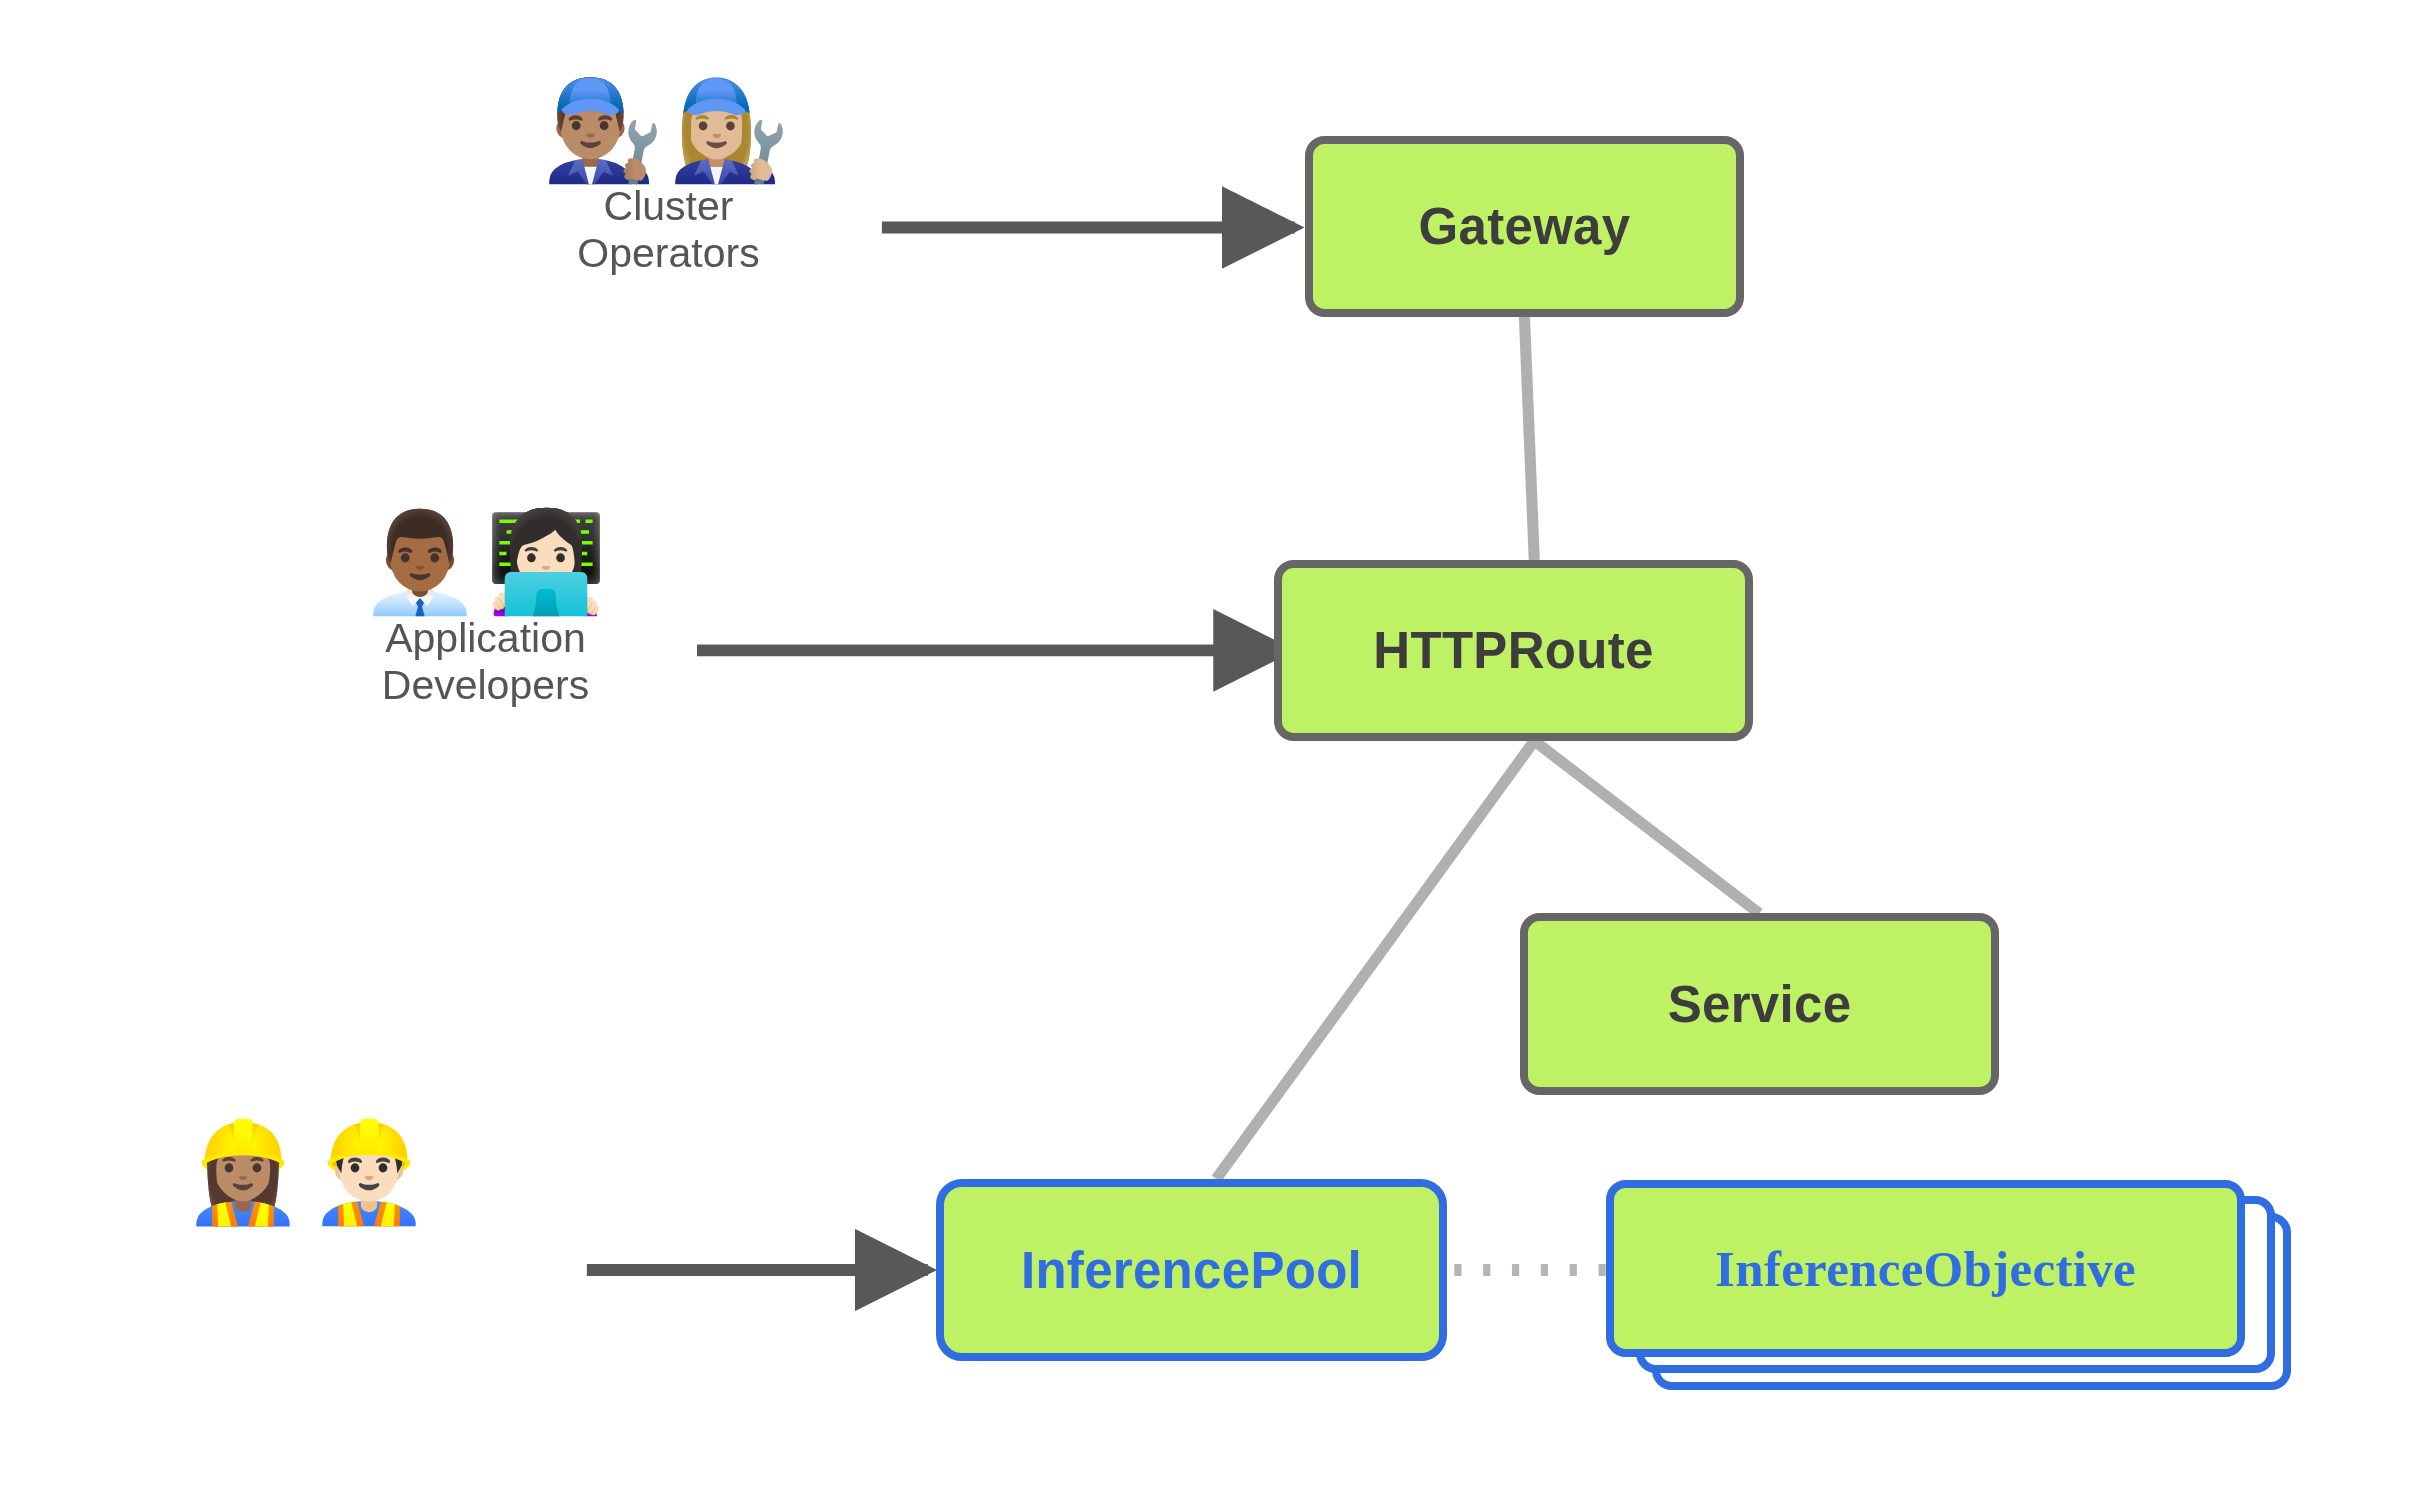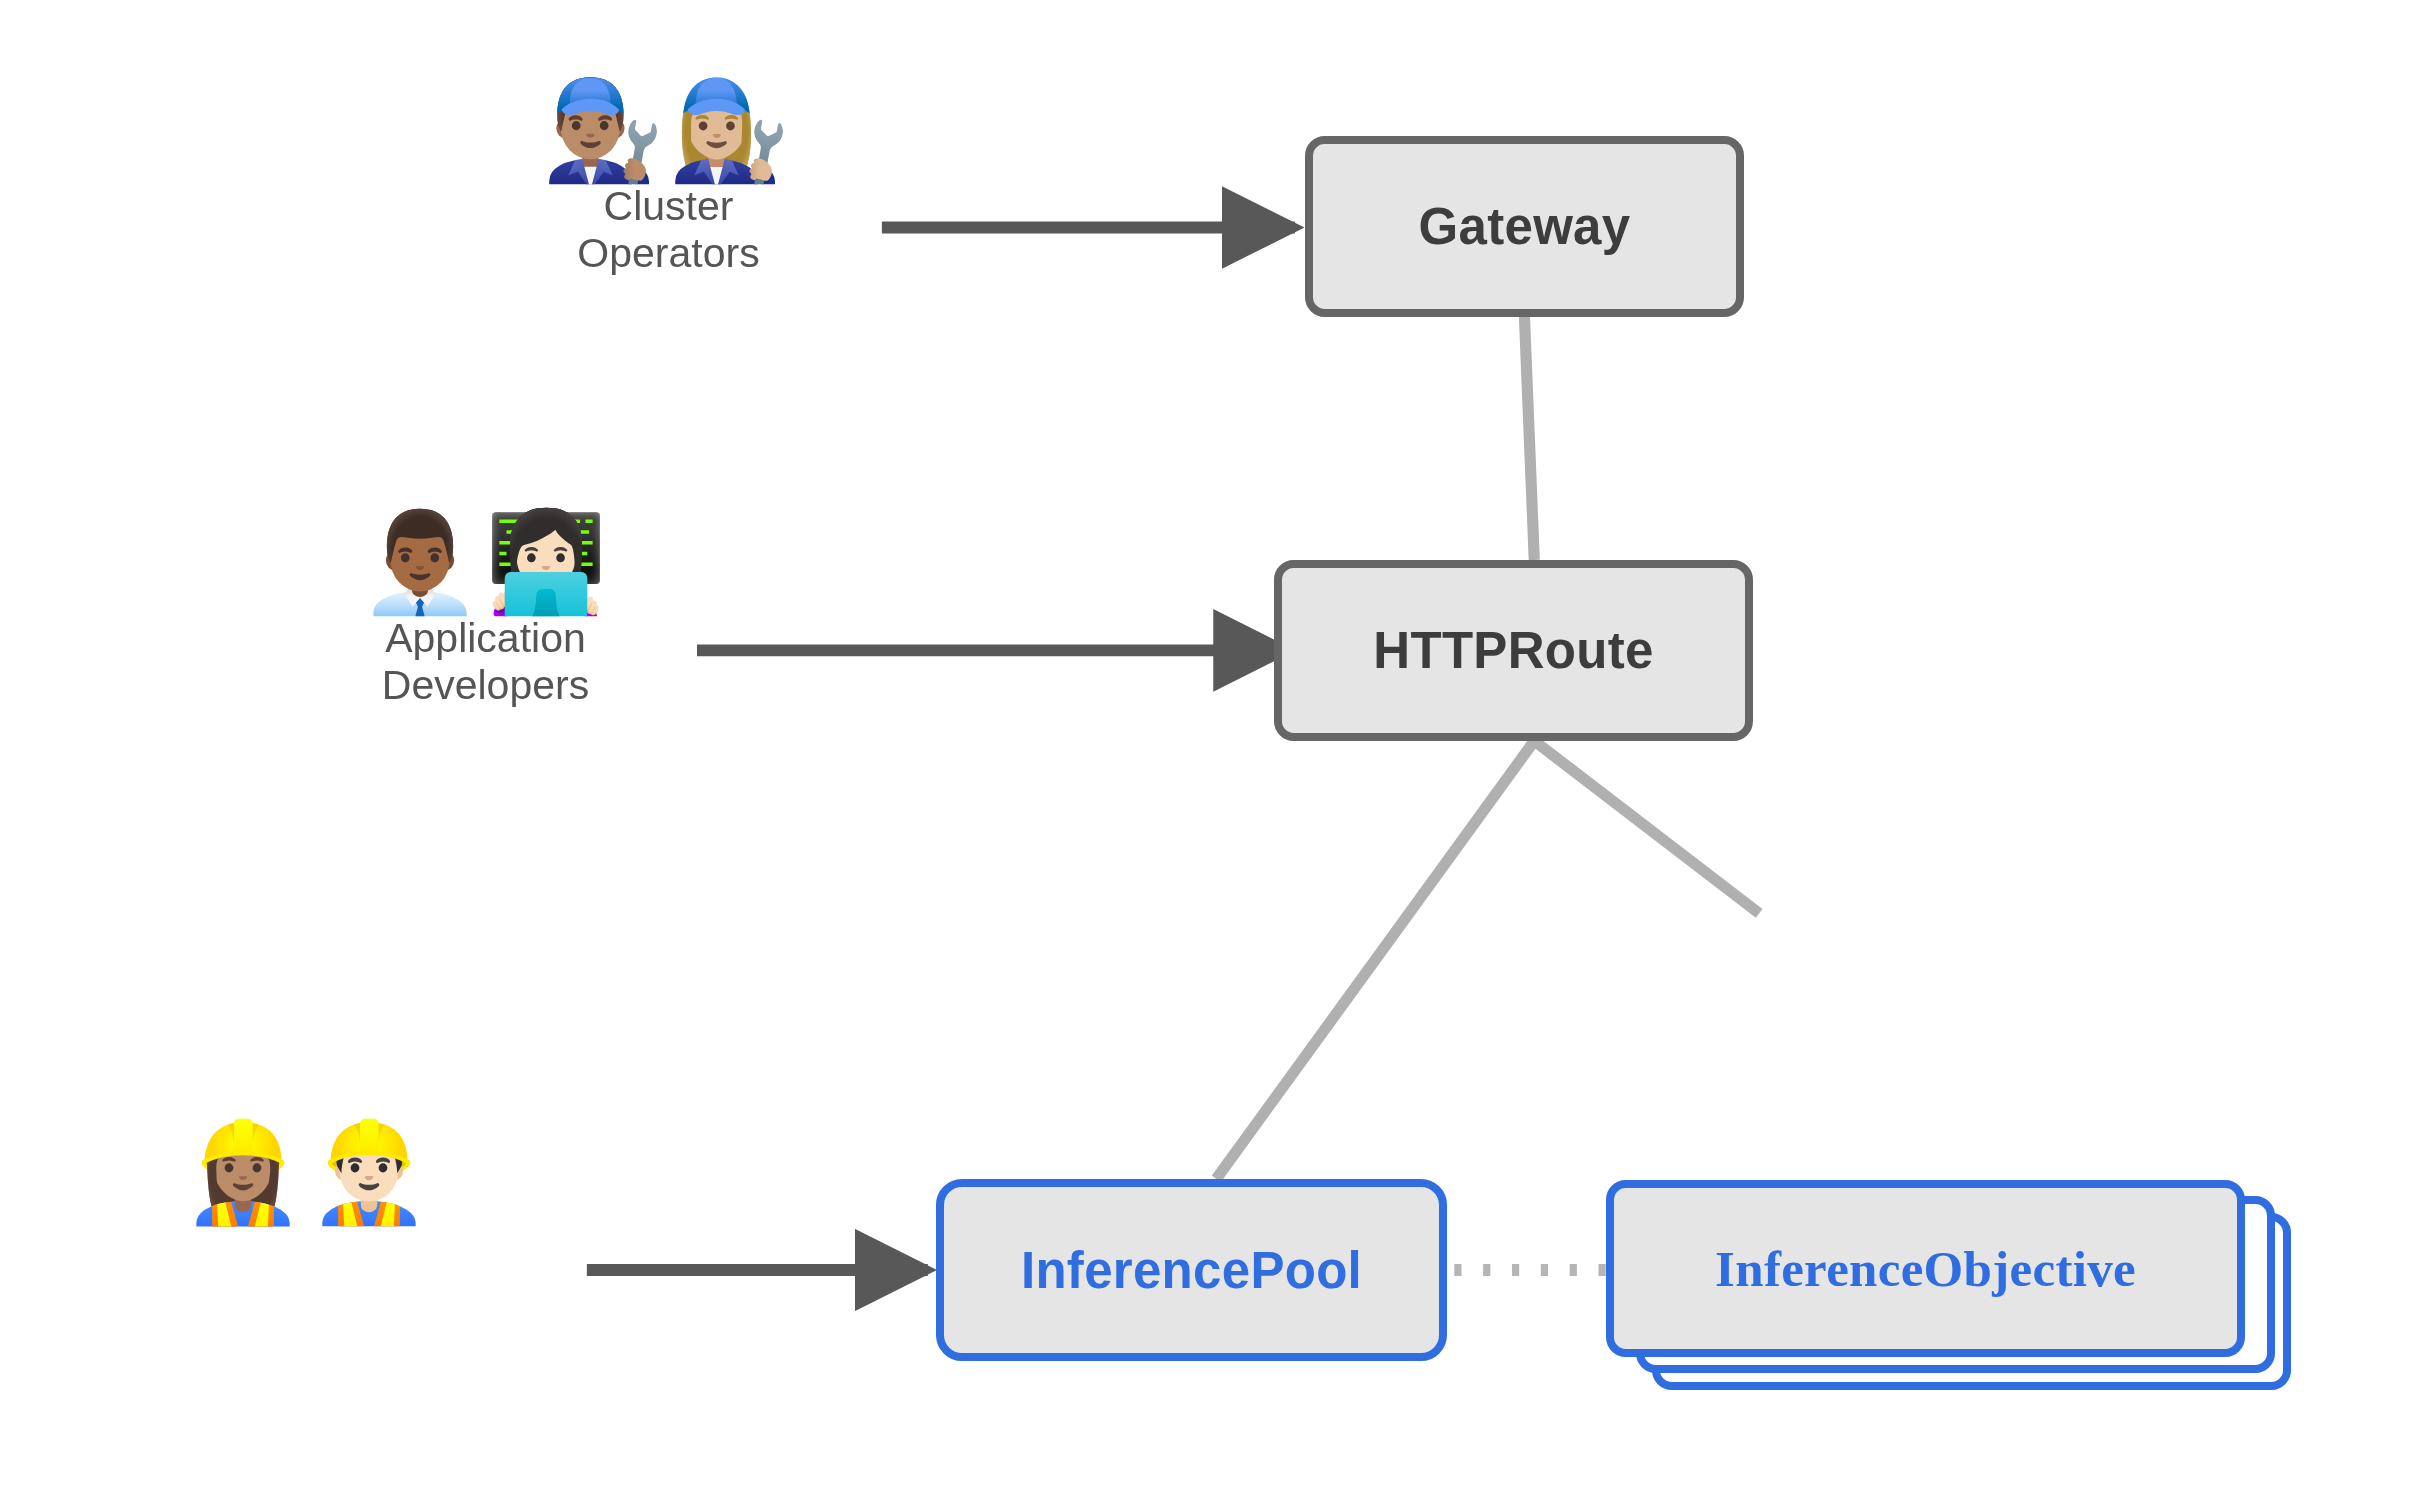--- a/index.html
+++ b/index.html
@@ -15,21 +15,21 @@
     width: 2426px;
     height: 1508px;
     background: #ffffff;
     overflow: hidden;
   }
 
   
   .node {
     position: absolute;
     box-sizing: border-box;
-    background: #e5e5e5;
+    background: #bef264;
     border-style: solid;
     border-width: 8.5px;
     border-radius: 19.7px;
     display: flex;
     align-items: center;
     justify-content: center;
   }
   .node .node-label {
     font-weight: bold;
     letter-spacing: 0.3px;
@@ -133,20 +133,23 @@
   </div>
 
   <div class="node gray" style="left:1305px; top:136px; width:439px; height:181px;">
     <span class="node-label">Gateway</span>
   </div>
 
   <div class="node gray" style="left:1274px; top:560px; width:479px; height:181px;">
     <span class="node-label">HTTPRoute</span>
   </div>
 
+  <div class="node gray" style="left:1520px; top:913px; width:479px; height:182px;">
+    <span class="node-label">Service</span>
+  </div>
 
   <div class="node blue" style="left:936px; top:1179px; width:511px; height:182px;border-radius:26px;">
     <span class="node-label">InferencePool</span>
   </div>
 
   <div class="stack-layer" style="left:1652px; top:1213px; width:639px; height:177px;"></div>
   <div class="stack-layer" style="left:1636px; top:1196px; width:639px; height:177px;"></div>
   <div class="node blue" style="left:1606px; top:1180px; width:639px; height:177px;font-family:Liberation Serif, serif;">
     <span class="node-label">InferenceObjective</span>
   </div>

